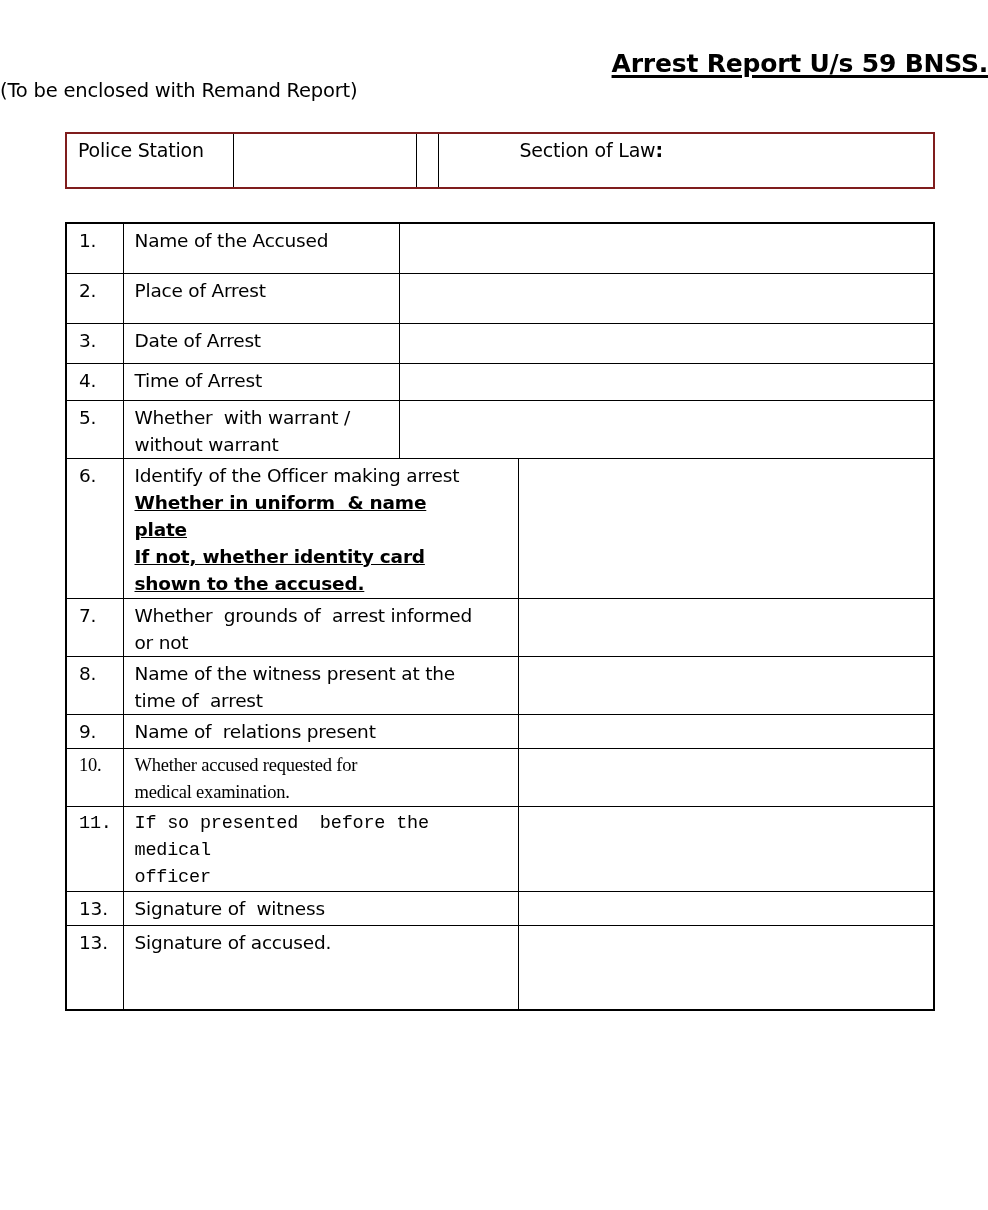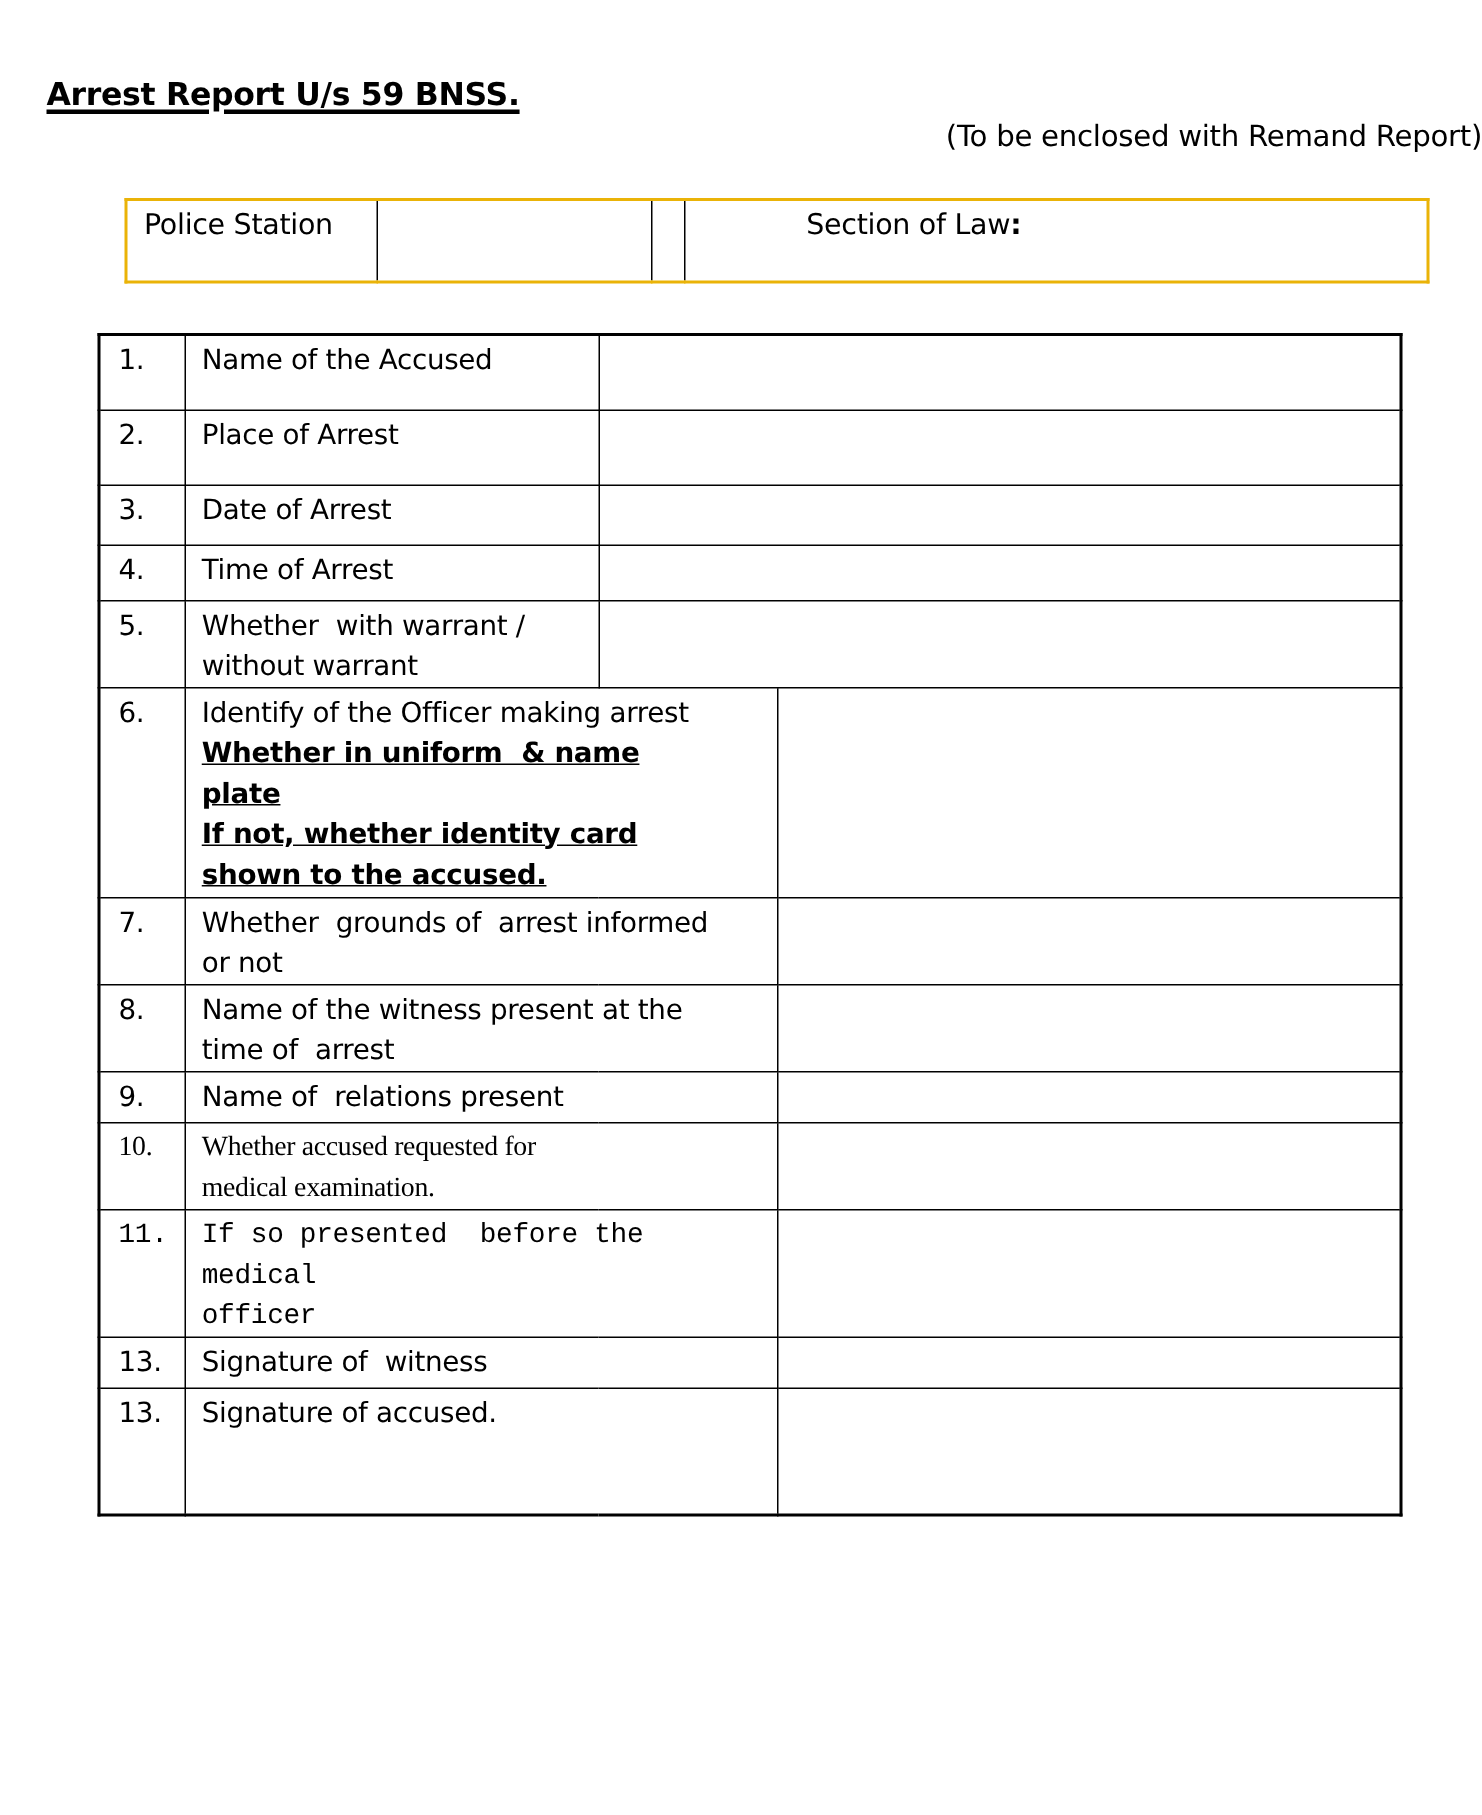--- a/index.html
+++ b/index.html
@@ -7,44 +7,44 @@
     width: 988px; height: 1210px;
     background: #ffffff;
     font-family: "DejaVu Sans", "Liberation Sans", sans-serif;
     color: #000000;
     overflow: hidden;
   }
   .page { width: 988px; height: 1210px; position: relative; }
 
   .title {
     margin-top: 50px;
-    text-align: left;
-    font-size: 21px;
+    text-align: right;
+    font-size: 25px;
     font-weight: bold;
     letter-spacing: -0.2px;
     text-decoration: underline;
     text-decoration-thickness: 2.5px;
     text-underline-offset: 3px;
     line-height: 27px;
     margin-left: 31px;
   }
   .subtitle {
-    text-align: right;
+    text-align: left;
     font-size: 19.5px;
     letter-spacing: -0.2px;
     line-height: 27px;
   }
 
   table { border-collapse: collapse; table-layout: fixed; }
   td { border: 1.5px solid #000; vertical-align: top; }
 
   .header-table {
-    margin: 28px 0 0 83px;
+    margin: 28px 0 0 65px;
     width: 868px;
-    border: 2px solid #eab308;
+    border: 2px solid #7f1d1d;
   }
   .header-table td { height: 55px; font-size: 19px; letter-spacing: -0.2px; }
   .header-table .hlabel { padding: 5px 4px 0 11px; }
   .header-table .sol   { padding: 5px 4px 0 81px; }
   .header-table .sol b { font-weight: bold; }
 
   .report-table {
     margin: 33px 0 0 65px;
     width: 868px;
     border: 2px solid #000;

